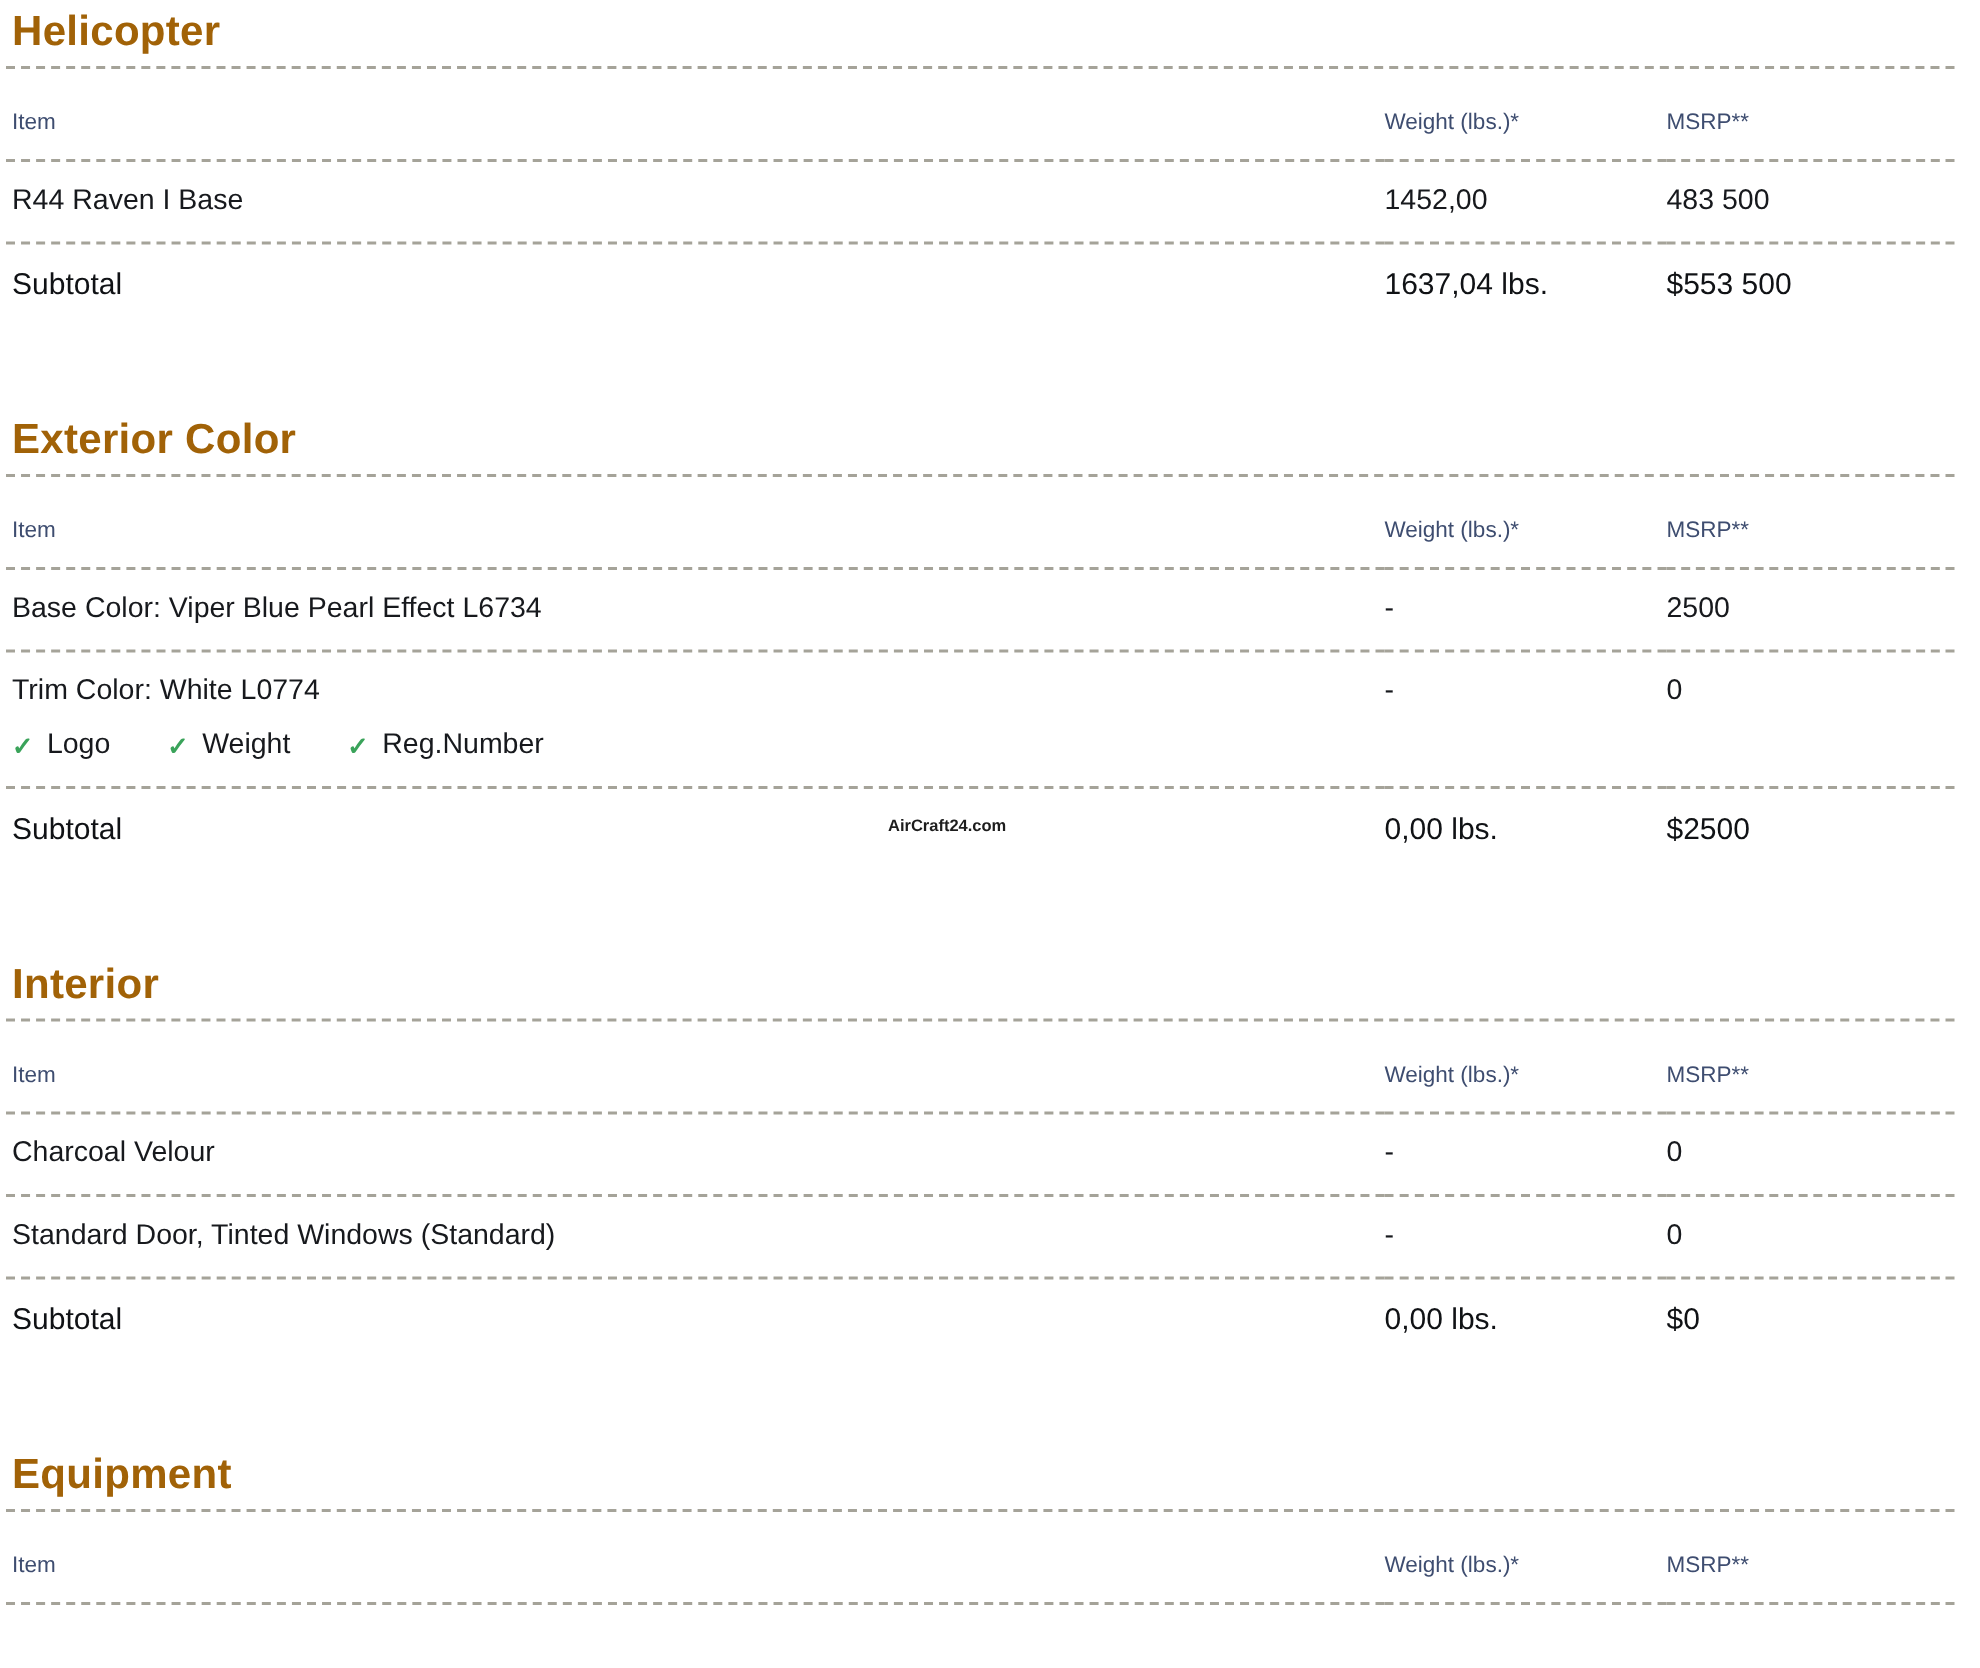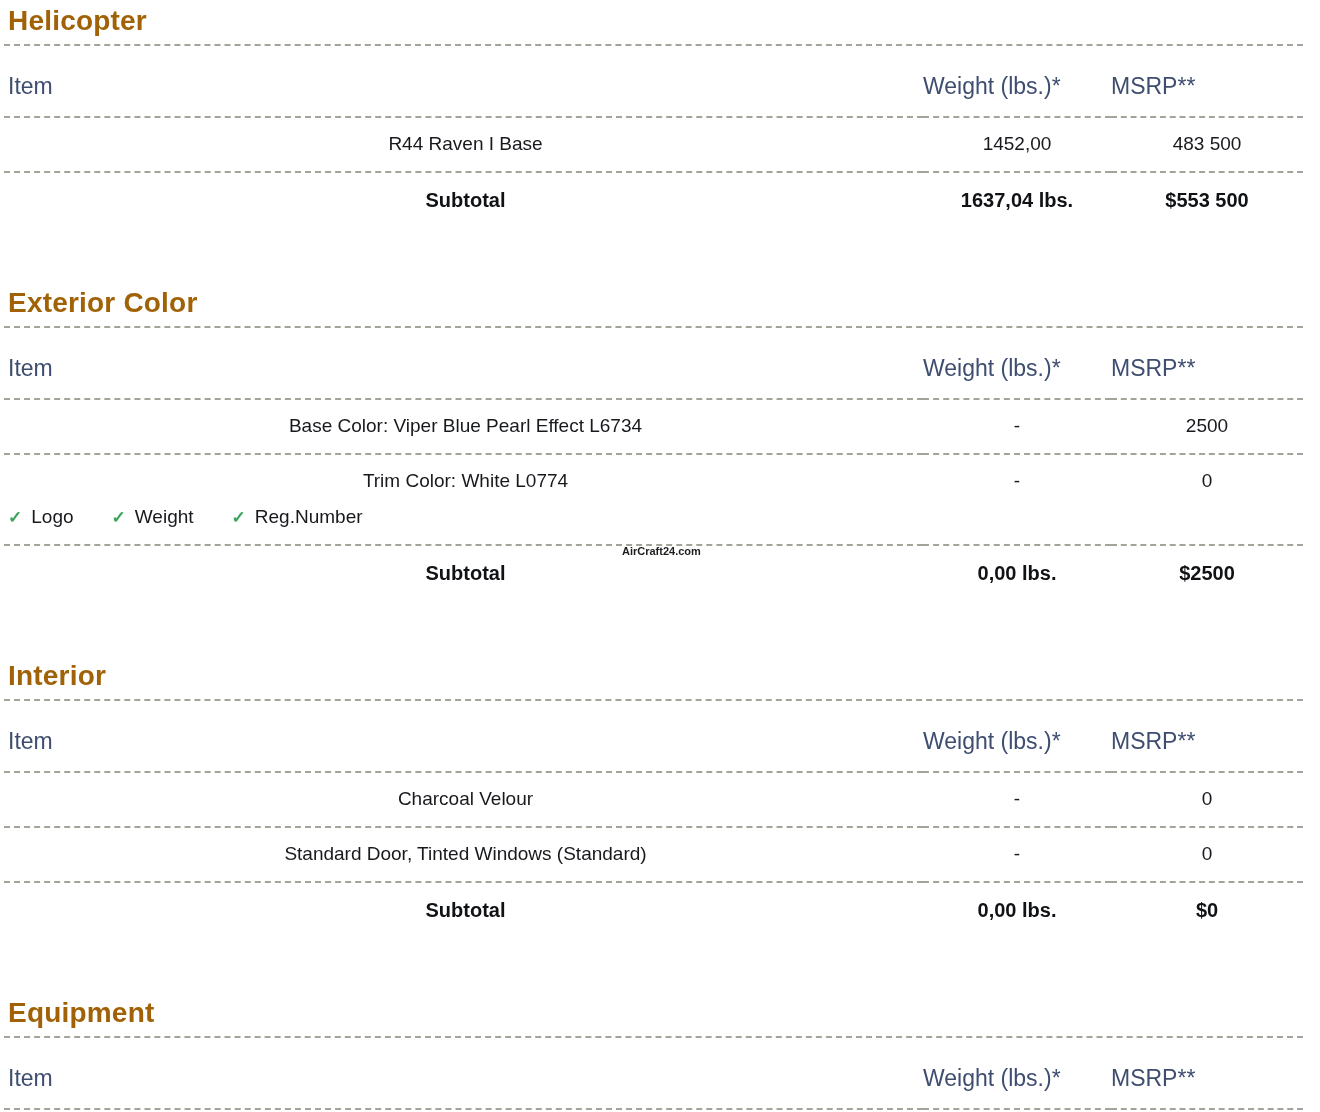--- a/index.html
+++ b/index.html
@@ -32,40 +32,40 @@
   }
   table.pricing-table {
     width: 100%;
     border-collapse: collapse;
     table-layout: fixed;
   }
   col.c-item   { width: auto;  }
   col.c-weight { width: 188px; }
   col.c-msrp   { width: 192px; }
   th {
-    font-size: 23px;
+    font-size: 15px;
     font-weight: 400;
     color: #3e4d70;
     text-align: left;
     padding: 27px 0 16px 0;
     border-bottom: 2px dashed #a5a399;
   }
   th.col-item { padding-left: 4px; }
   td {
     font-size: 19px;
-    text-align: center;
+    text-align: left;
     vertical-align: top;
     padding: 15px 0 16px 0;
     border-bottom: 2px dashed #a5a399;
     color: #17191d;
   }
   td.cell-item { padding-left: 4px; }
   tr.subtotal-row td {
     border-bottom: none;
-    font-weight: 700;
+    font-weight: 400;
     font-size: 20px;
     color: #101215;
     padding: 16px 0 18px 0;
   }
   tr.subtotal-row td.cell-item { padding-left: 4px; }
   .options {
     margin-top: 14px;
     display: flex;
     gap: 38px;
     align-items: center;
@@ -76,21 +76,21 @@
     gap: 9px;
   }
   .check {
     color: #3aa35a;
     font-weight: 700;
     font-size: 17px;
     line-height: 1;
   }
   .watermark {
     position: absolute;
-    left: 622px;
+    left: 592px;
     top: 545px;
     font-size: 11px;
     font-weight: 700;
     color: #1d1d1d;
     letter-spacing: 0px;
     text-shadow:
       1px 1px 0 #ffffff, -1px -1px 0 #ffffff,
       1px -1px 0 #ffffff, -1px 1px 0 #ffffff,
       0 0 2px #ffffff;
   }

